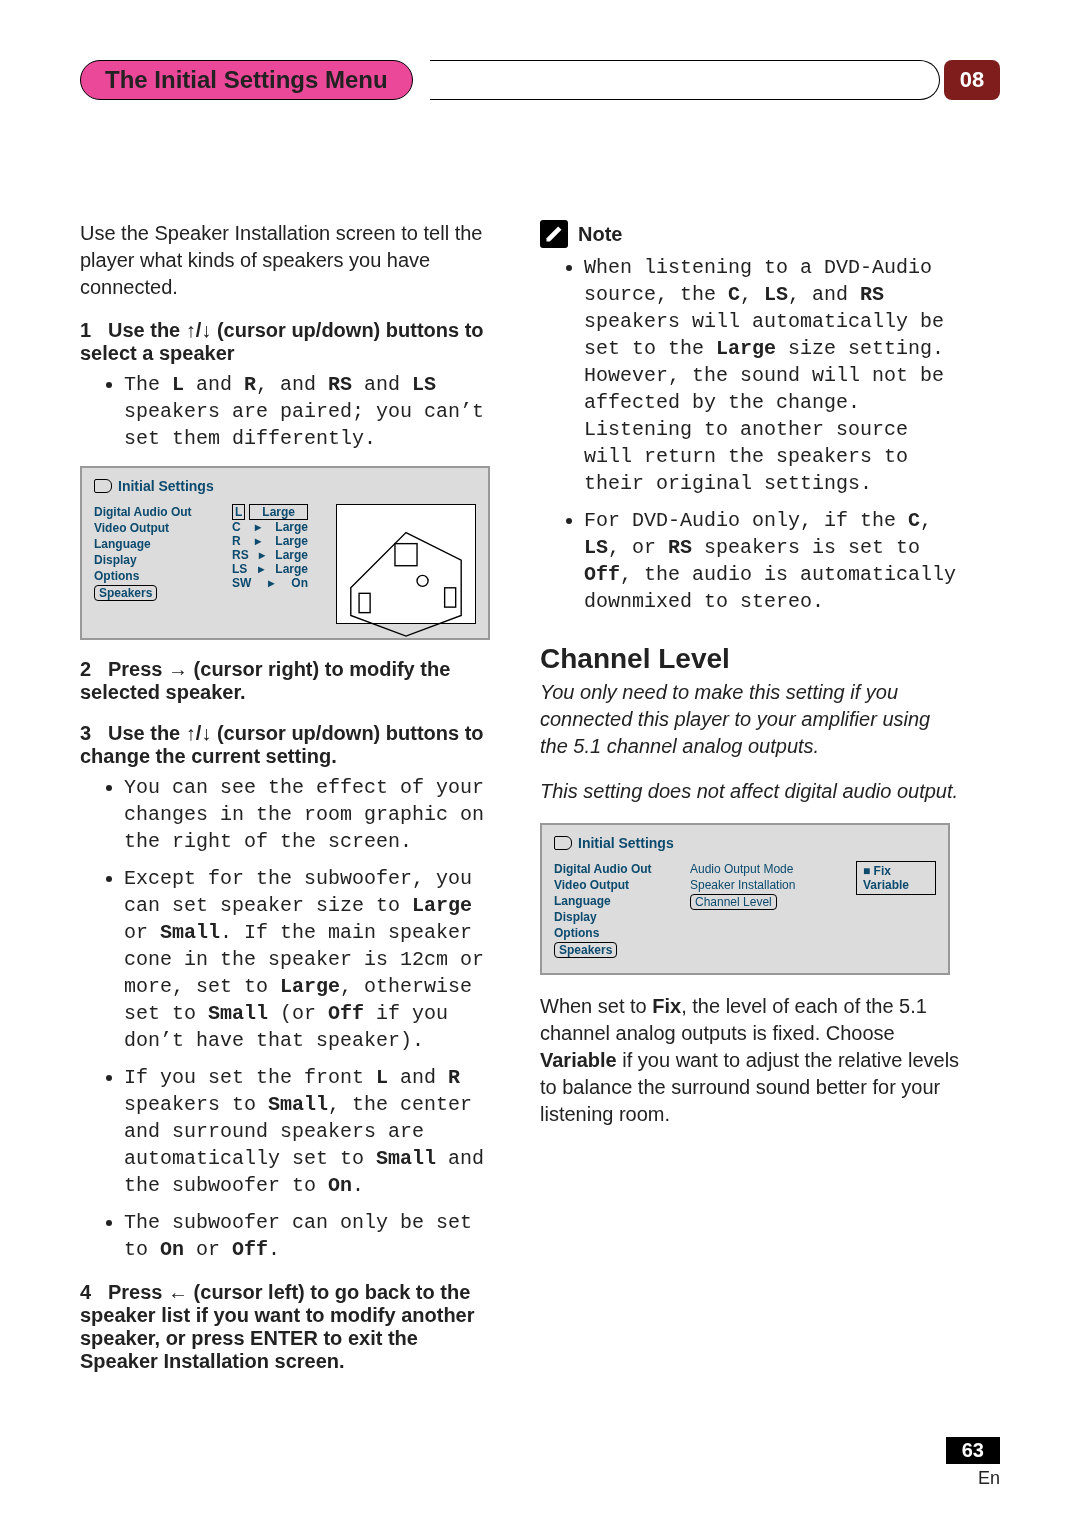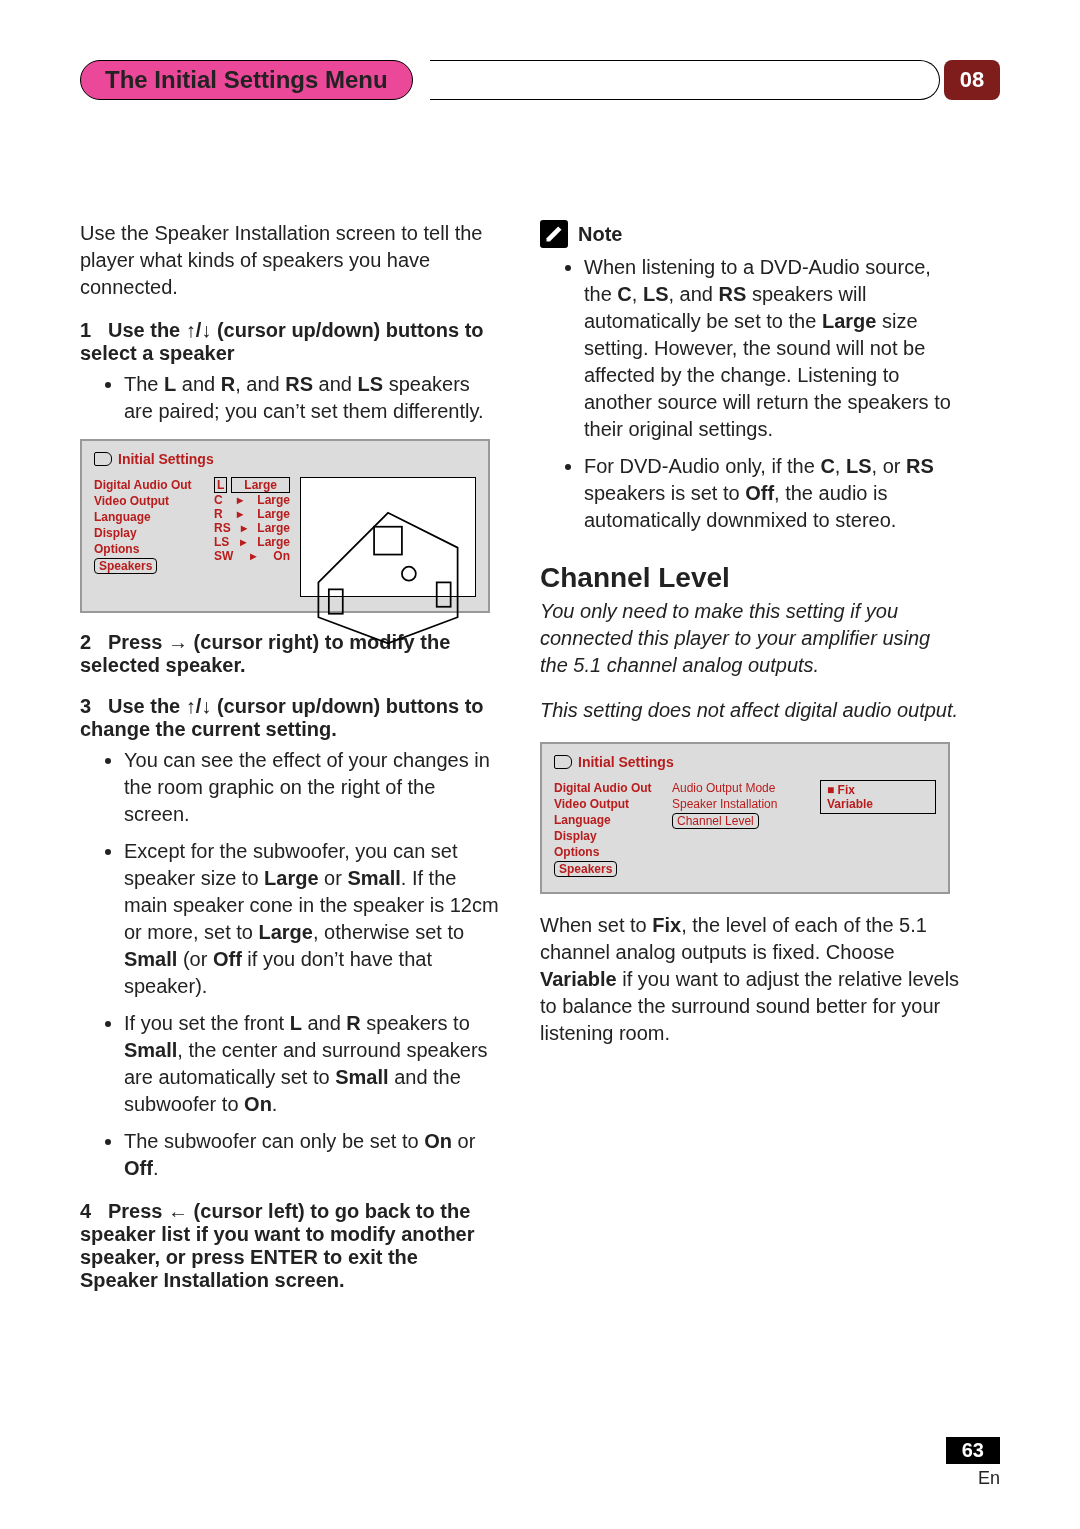--- a/index.html
+++ b/index.html
@@ -45,35 +45,35 @@
     width:56px;height:40px;background:#7f1d1d;color:#fff;border-radius:8px;
     display:flex;align-items:center;justify-content:center;font-weight:bold;font-size:22px;
   }
   
   .cols{display:flex;gap:var(--col-gap);margin-top:25px;}
   .col{width:var(--col-w);}
   
   .p{font-size:20px;line-height:1.35;margin:0 0 18px 0;}
   .step{font-size:20px;font-weight:bold;margin:18px 0 6px 0;}
   .step .num{display:inline-block;width:28px;}
-  ul.b{list-style:disc;padding-left:44px;margin:6px 0 14px 0;}
+  ul.b{list-style:disc;padding-left:44px;margin:6px 0 14px 0;font-family:Liberation Mono, monospace;}
   ul.b li{font-size:20px;line-height:1.35;margin-bottom:10px;}
   .bold{font-weight:bold;}
   .ital{font-style:italic;}
   h2.sec{font-size:28px;font-weight:bold;margin:28px 0 4px 0;}
   
   .arr{font-weight:bold;}
   
   .osd{
     width:410px;border:2px solid #999;padding:10px 12px 14px 12px;
-    background:#dcdcdc;font-size:13px;color:#b91c1c;margin:8px 0 18px 0;
+    background:#dcdcdc;font-size:13px;color:#0c4a6e;margin:8px 0 18px 0;
   }
   .osd-title{font-weight:bold;font-size:14px;margin-bottom:10px;display:flex;align-items:center;gap:6px;}
   .osd-title::before{content:"";display:inline-block;width:16px;height:12px;border:1px solid #000;border-radius:2px 6px 6px 2px;}
-  .osd-body{display:flex;gap:8px;align-items:flex-start;}
+  .osd-body{display:flex;gap:26px;align-items:flex-start;}
   .osd-nav{width:110px;}
   .osd-nav div{padding:1px 0;font-size:12px;font-weight:bold;}
   .osd-nav .sel{border:1px solid #000;border-radius:4px;padding:0 4px;display:inline-block;}
   
   .osd-spk .spk-list{width:80px;}
   .osd-spk .spk-list .row{display:flex;justify-content:space-between;font-size:12px;font-weight:bold;padding:0 2px;}
   .osd-spk .spk-list .box{border:1px solid #000;padding:0 2px;}
   .osd-spk .spk-room{flex:1;border:1px solid #000;background:#fff;height:120px;position:relative;}
   .osd-spk .spk-room svg{position:absolute;inset:0;}
   

